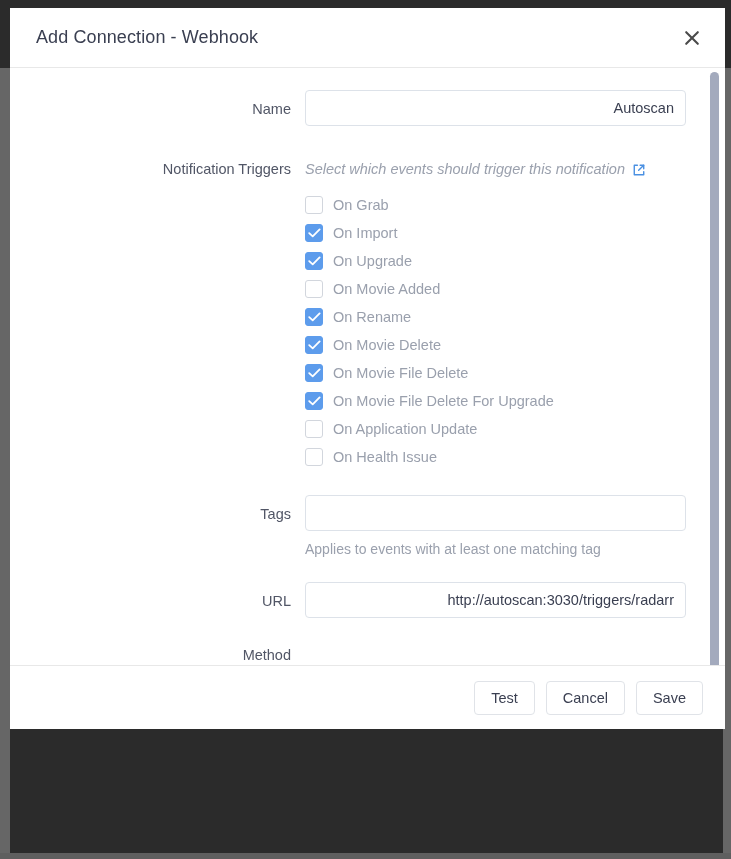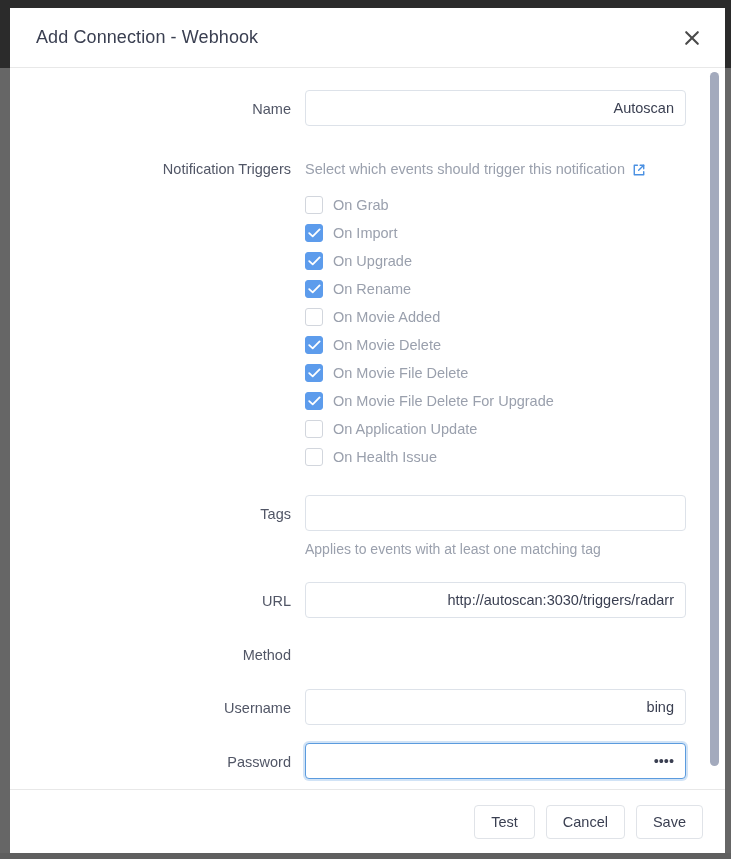--- a/index.html
+++ b/index.html
@@ -34,21 +34,21 @@
     position: absolute;
     right: 0; top: 68px;
     width: 8px; height: 785px;
     background: #666666;
   }
 
   
   #modal {
     position: absolute;
     left: 10px; top: 8px;
-    width: 715px; height: 845px;
+    width: 715px; height: 721px;
     background: #ffffff;
     display: flex;
     flex-direction: column;
     overflow: hidden;
   }
 
   #modal-header {
     position: relative;
     height: 60px;
     flex: 0 0 60px;
@@ -136,20 +136,21 @@
   }
 
   .hint-line {
     font-size: 14.5px;
     color: #9aa0ad;
     padding-top: 10px;
     line-height: 19px;
     display: flex;
     align-items: center;
     gap: 7px;
+    font-style: italic;
   }
   .ext-link-icon {
     display: inline-flex;
     cursor: pointer;
   }
 
   
   #trigger-list {
     margin-top: 12px;
   }
@@ -313,30 +314,30 @@
                 </div>
                 <div class="cb-row">
                   <span class="cb-box checked">
                     <svg width="13" height="10" viewBox="0 0 13 10">
                       <path d="M1.2 5.1 L4.7 8.4 L11.6 1.4" fill="none" stroke="#ffffff" stroke-width="1.8" stroke-linecap="round" stroke-linejoin="round"></path>
                     </svg>
                   </span>
                   <span class="cb-label">On Upgrade</span>
                 </div>
                 <div class="cb-row">
-                  <span class="cb-box checked">
-                    <svg width="13" height="10" viewBox="0 0 13 10">
-                      <path d="M1.2 5.1 L4.7 8.4 L11.6 1.4" fill="none" stroke="#ffffff" stroke-width="1.8" stroke-linecap="round" stroke-linejoin="round"></path>
-                    </svg>
-                  </span>
-                  <span class="cb-label">On Rename</span>
-                </div>
-                <div class="cb-row">
                   <span class="cb-box"></span>
                   <span class="cb-label">On Movie Added</span>
+                </div>
+                <div class="cb-row">
+                  <span class="cb-box checked">
+                    <svg width="13" height="10" viewBox="0 0 13 10">
+                      <path d="M1.2 5.1 L4.7 8.4 L11.6 1.4" fill="none" stroke="#ffffff" stroke-width="1.8" stroke-linecap="round" stroke-linejoin="round"></path>
+                    </svg>
+                  </span>
+                  <span class="cb-label">On Rename</span>
                 </div>
                 <div class="cb-row">
                   <span class="cb-box checked">
                     <svg width="13" height="10" viewBox="0 0 13 10">
                       <path d="M1.2 5.1 L4.7 8.4 L11.6 1.4" fill="none" stroke="#ffffff" stroke-width="1.8" stroke-linecap="round" stroke-linejoin="round"></path>
                     </svg>
                   </span>
                   <span class="cb-label">On Movie Delete</span>
                 </div>
                 <div class="cb-row">

